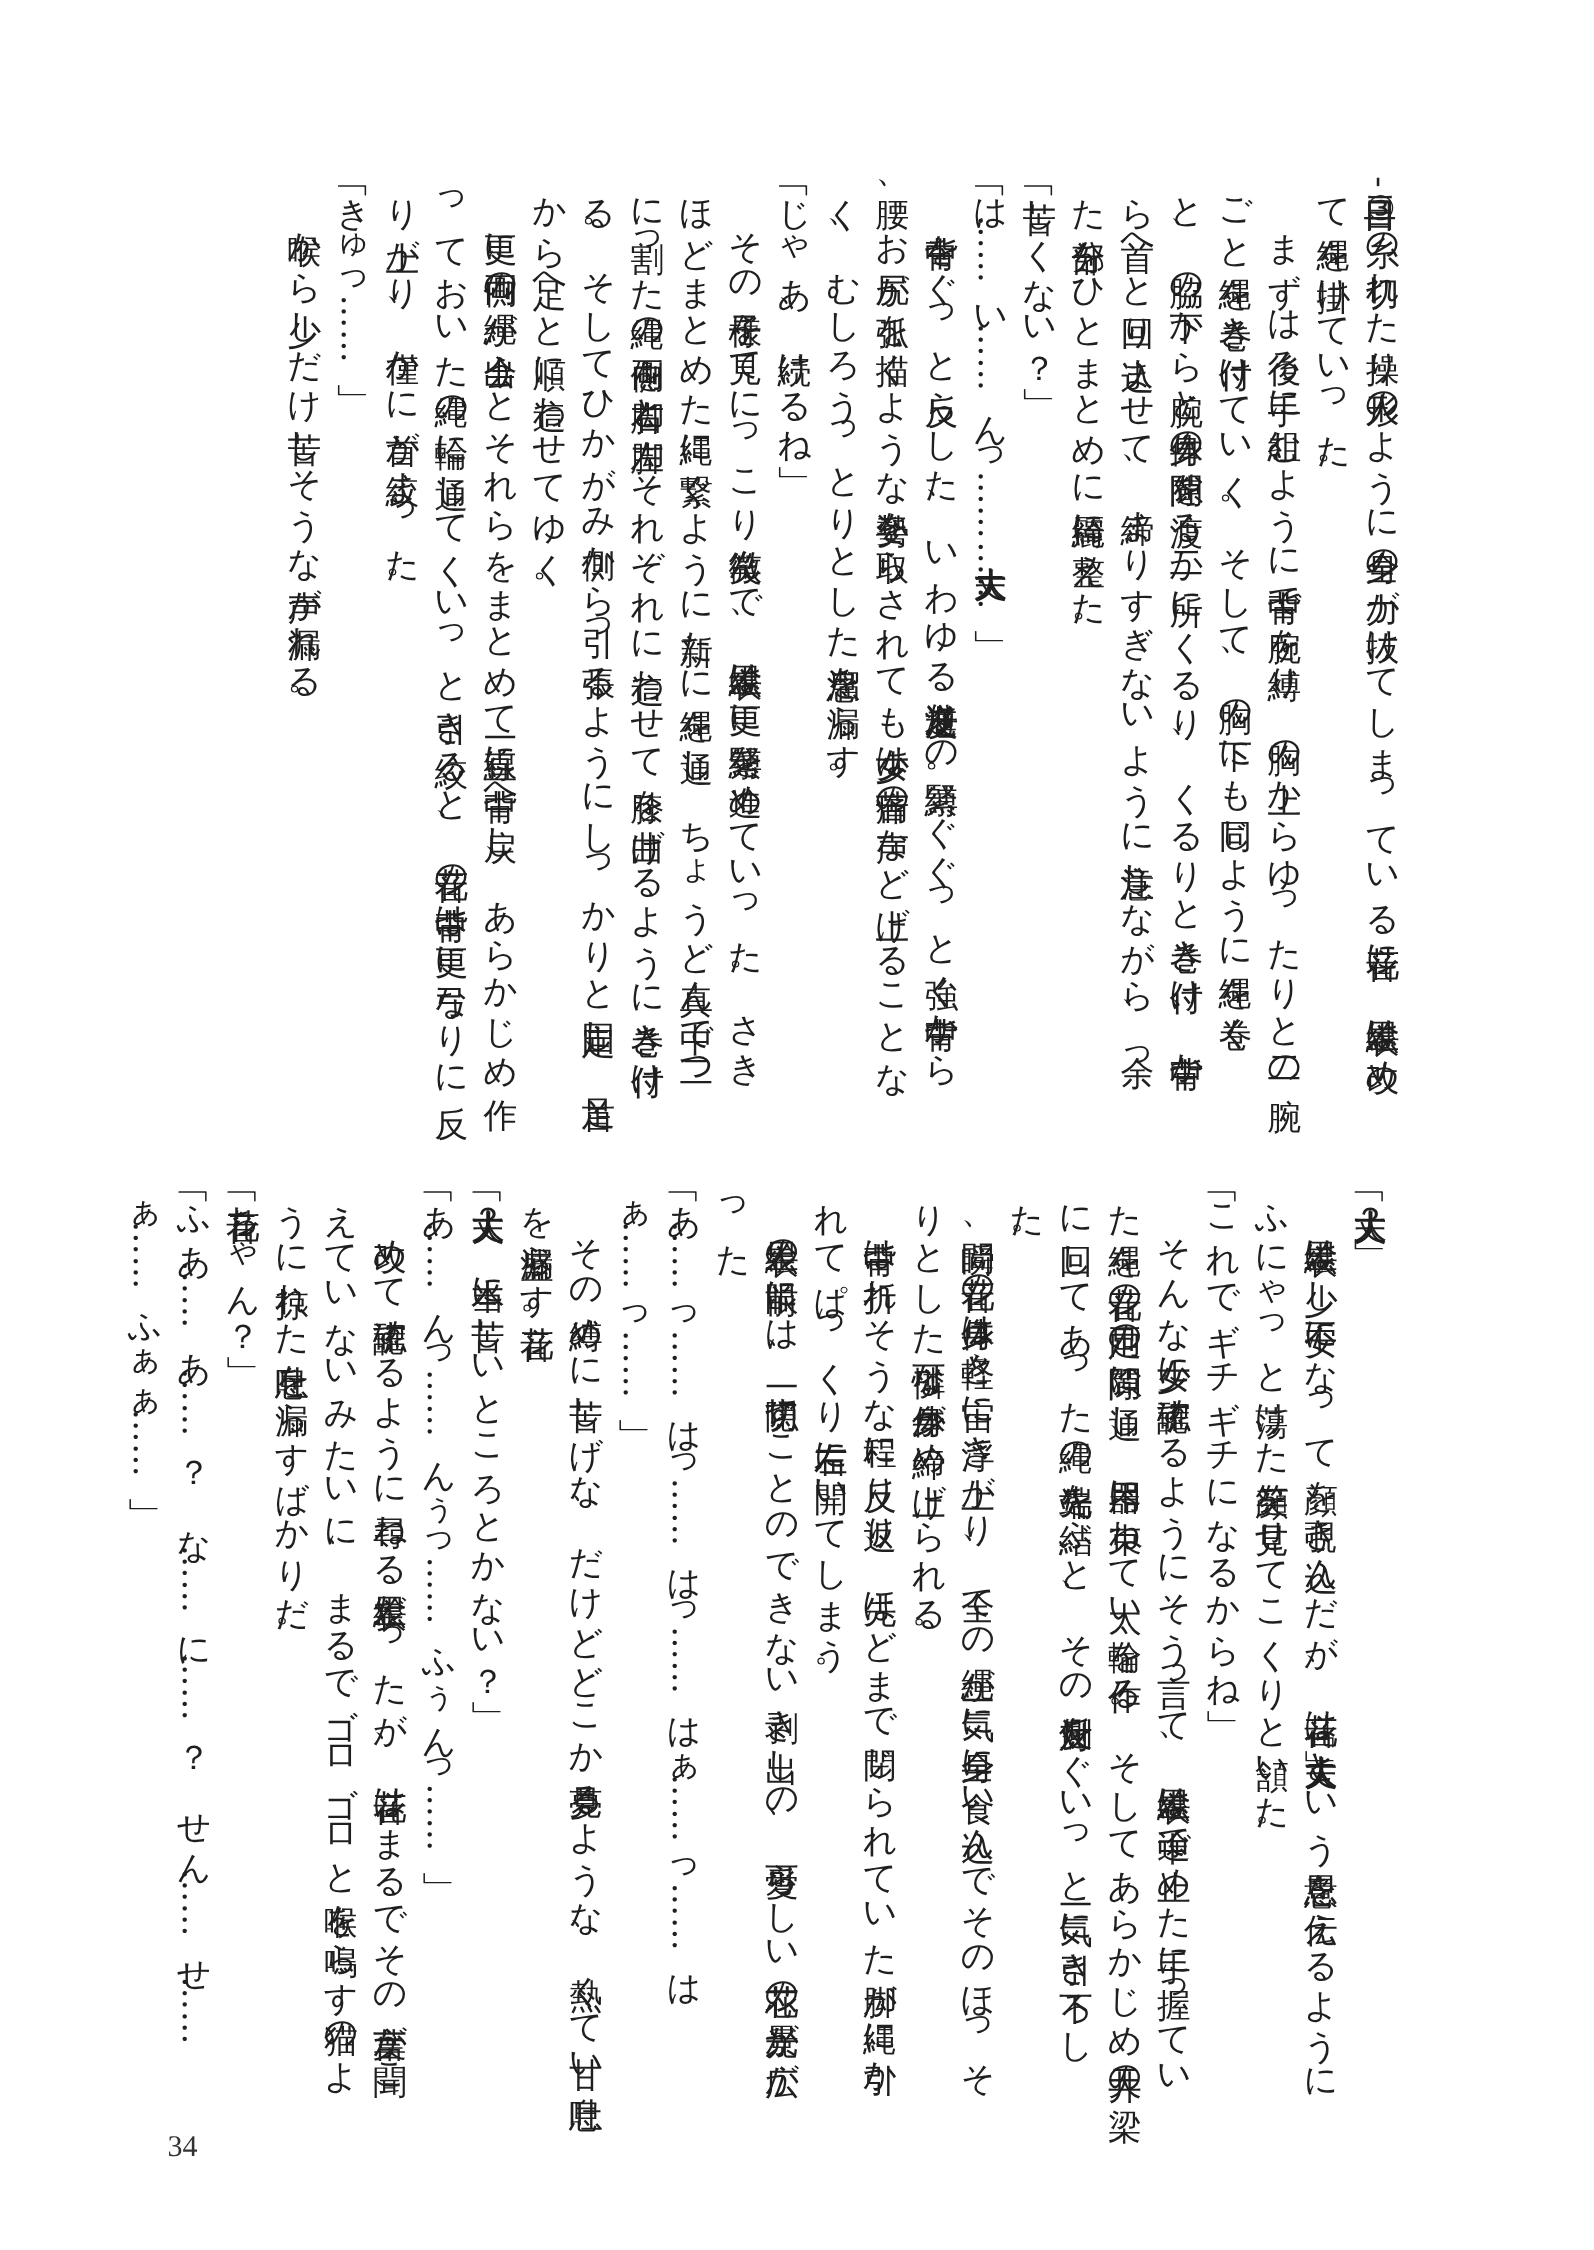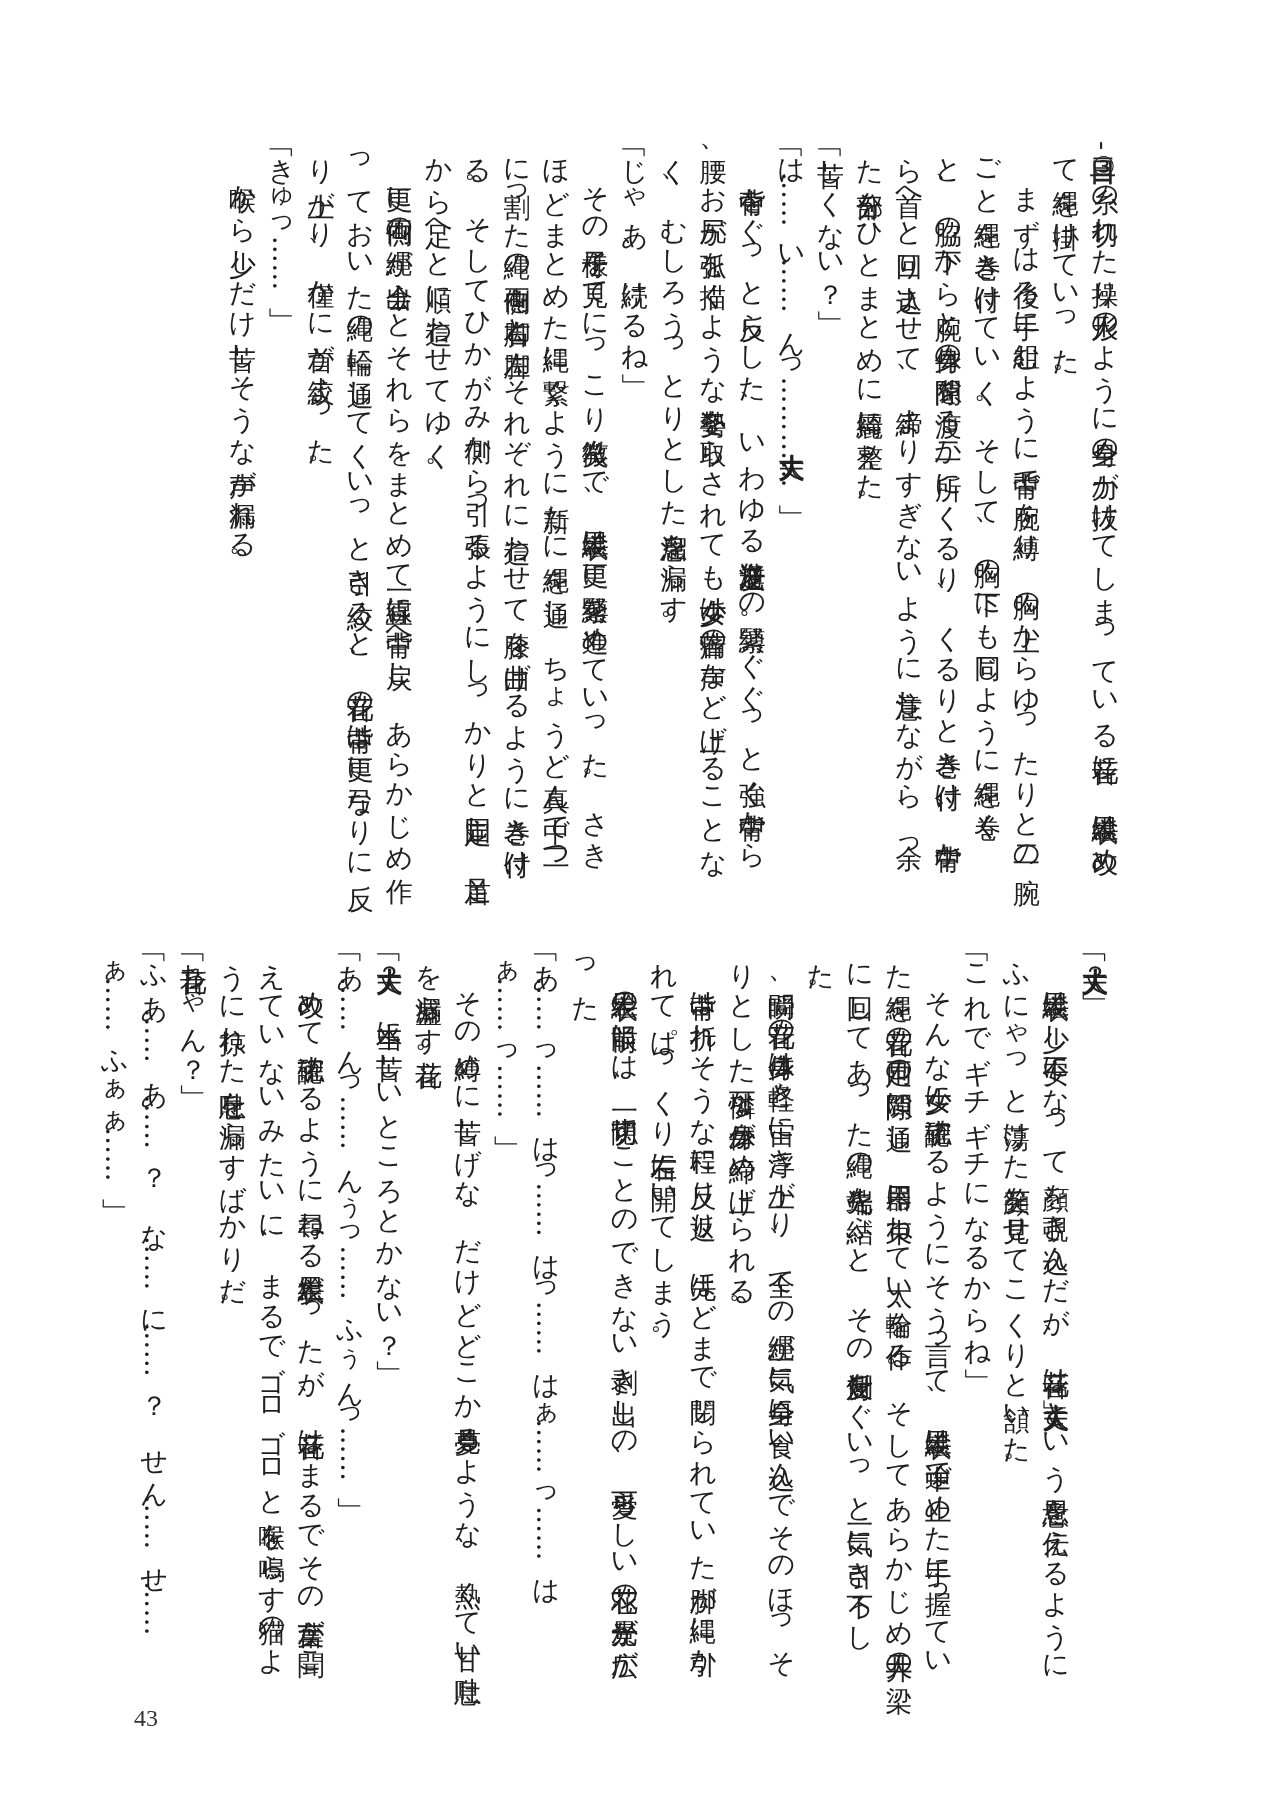--- a/index.html
+++ b/index.html
@@ -54,14 +54,14 @@
     <p class="para indent">絵里衣の眼前には、一切隠すことのできない剥き出しの、可愛らしい花芯の光景が広がった</p>
     <p class="para">「あ……っ……はっ……はっ……はぁ……っ……はぁ……っ……」</p>
     <p class="para indent">その縛めに苦しげな、だけどどこか夢見るような、熱くて甘い吐息を盛漏らす花音。</p>
     <p class="para">「大丈夫？　本当に苦しいところとかない？」</p>
     <p class="para">「あ……んっ……んぅっ……ふぅんっ……」</p>
     <p class="para indent">改めて確認するように尋ねる絵里衣だったが、花音はまるでその言葉が聞こえていないみたいに、まるでゴロゴロと喉を鳴らす猫のように掠れた吐息を漏らすばかりだ。</p>
     <p class="para">「花音ちゃん？」</p>
     <p class="para">「ふあ……あ……？　な……に……？　せん……せ……ぁ……ふぁぁ……」</p>
   </div>
 
-  <div class="page-number">43</div>
+  <div class="page-number">34</div>
 </div>
 
 </body></html>

